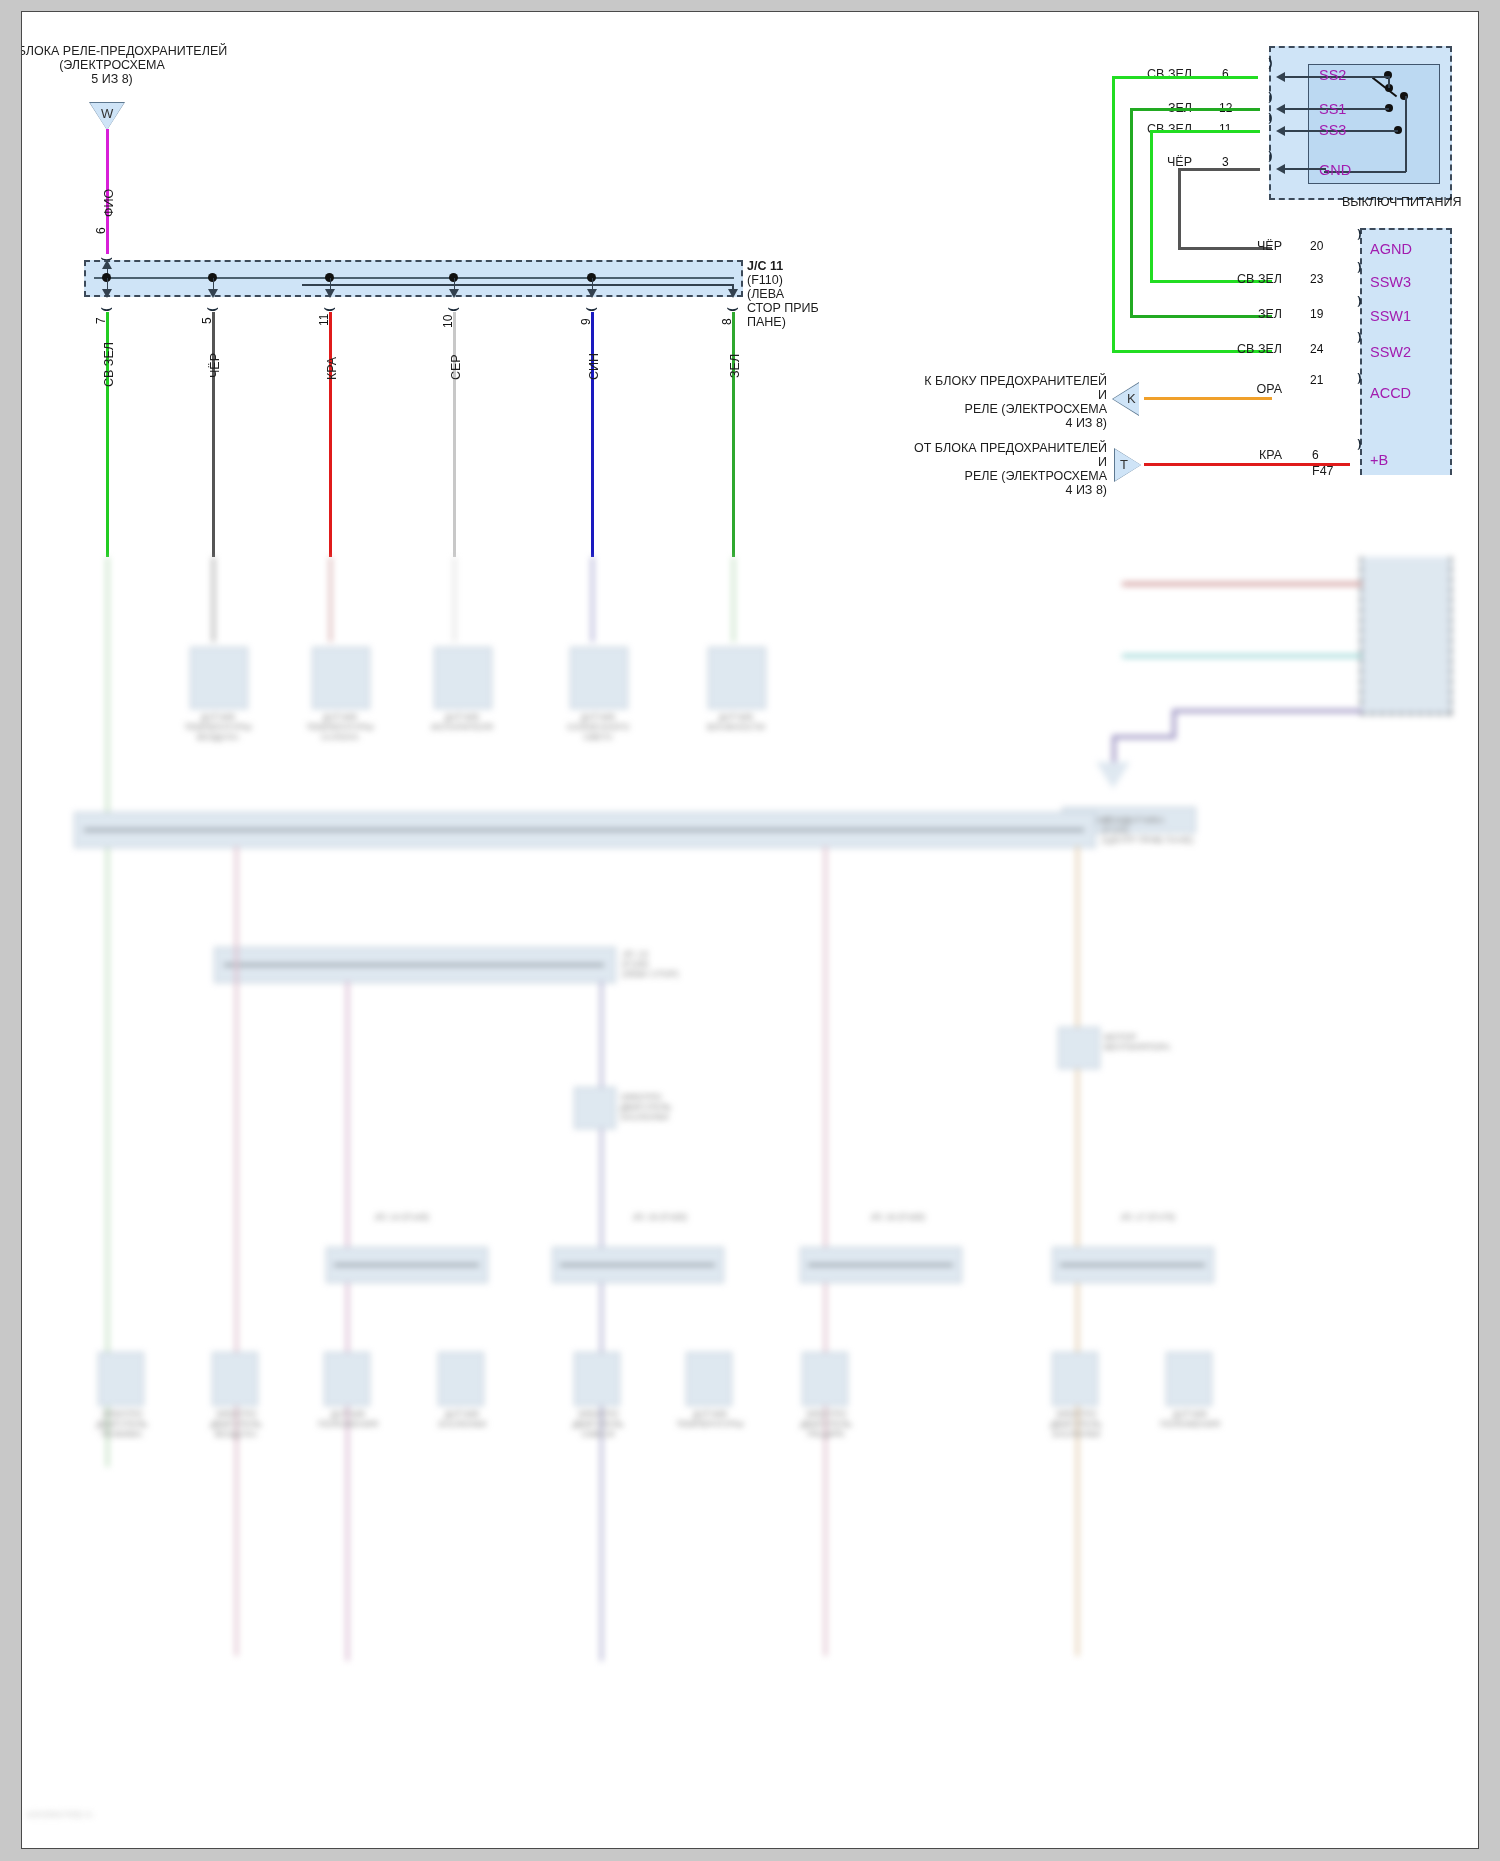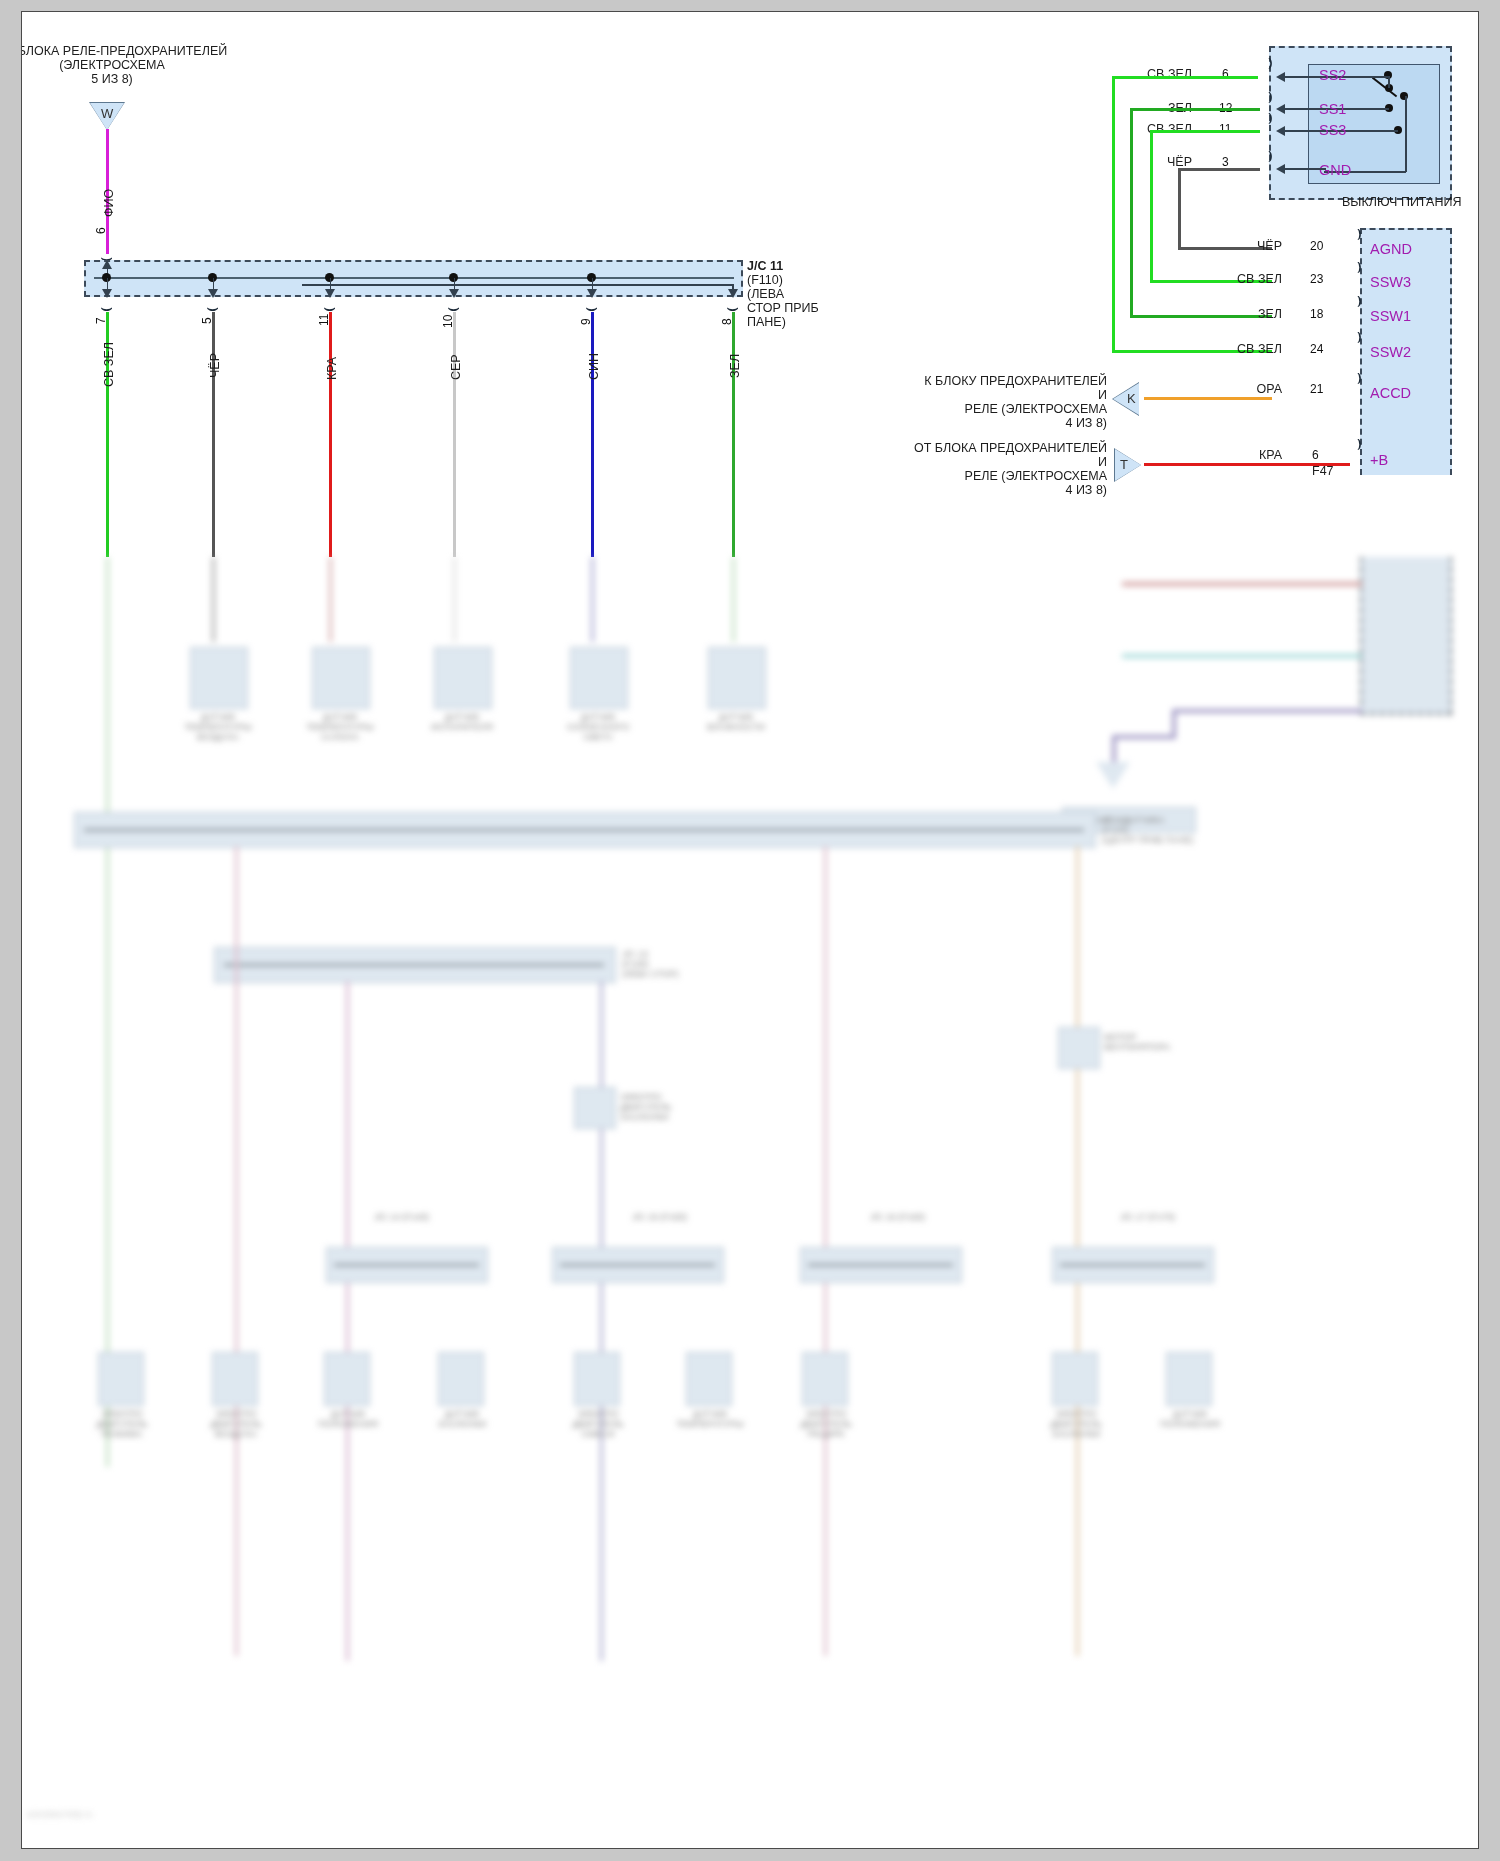--- a/index.html
+++ b/index.html
@@ -205,31 +205,31 @@
     <div class="pin" style="left:1288px;top:227px;">20</div>
     <div class="socket" style="left:1325px;top:229px;transform:rotate(-90deg);transform-origin:0 0;">⌣</div>
     <div class="pinname" style="left:1348px;top:229px;">AGND</div>
 
     <div class="lbl r" style="left:1150px;top:260px;width:110px;">СВ ЗЕЛ</div>
     <div class="pin" style="left:1288px;top:260px;">23</div>
     <div class="socket" style="left:1325px;top:262px;transform:rotate(-90deg);transform-origin:0 0;">⌣</div>
     <div class="pinname" style="left:1348px;top:262px;">SSW3</div>
 
     <div class="lbl r" style="left:1150px;top:295px;width:110px;">ЗЕЛ</div>
-    <div class="pin" style="left:1288px;top:295px;">18</div>
+    <div class="pin" style="left:1288px;top:295px;">19</div>
     <div class="socket" style="left:1325px;top:296px;transform:rotate(-90deg);transform-origin:0 0;">⌣</div>
     <div class="pinname" style="left:1348px;top:296px;">SSW1</div>
 
     <div class="lbl r" style="left:1150px;top:330px;width:110px;">СВ ЗЕЛ</div>
     <div class="pin" style="left:1288px;top:330px;">24</div>
     <div class="socket" style="left:1325px;top:332px;transform:rotate(-90deg);transform-origin:0 0;">⌣</div>
     <div class="pinname" style="left:1348px;top:332px;">SSW2</div>
 
     <div class="lbl r" style="left:1150px;top:370px;width:110px;">ОРА</div>
-    <div class="pin" style="left:1288px;top:370px;">21</div>
+    <div class="pin" style="left:1288px;top:361px;">21</div>
     <div class="socket" style="left:1325px;top:373px;transform:rotate(-90deg);transform-origin:0 0;">⌣</div>
     <div class="pinname" style="left:1348px;top:373px;">ACCD</div>
     <div class="wh" style="left:1122px;top:385px;width:128px;background:#f0a02a;"></div>
 
     <div class="tri-lf-o" style="left:1090px;top:370px;"></div>
     <div class="tri-lf" style="left:1091px;top:371px;"></div>
     <div class="tri-txt" style="left:1105px;top:379px;">K</div>
     <div class="lbl r" style="left:815px;top:362px;width:270px;white-space:pre-line;">К БЛОКУ ПРЕДОХРАНИТЕЛЕЙ
 И
 РЕЛЕ (ЭЛЕКТРОСХЕМА

